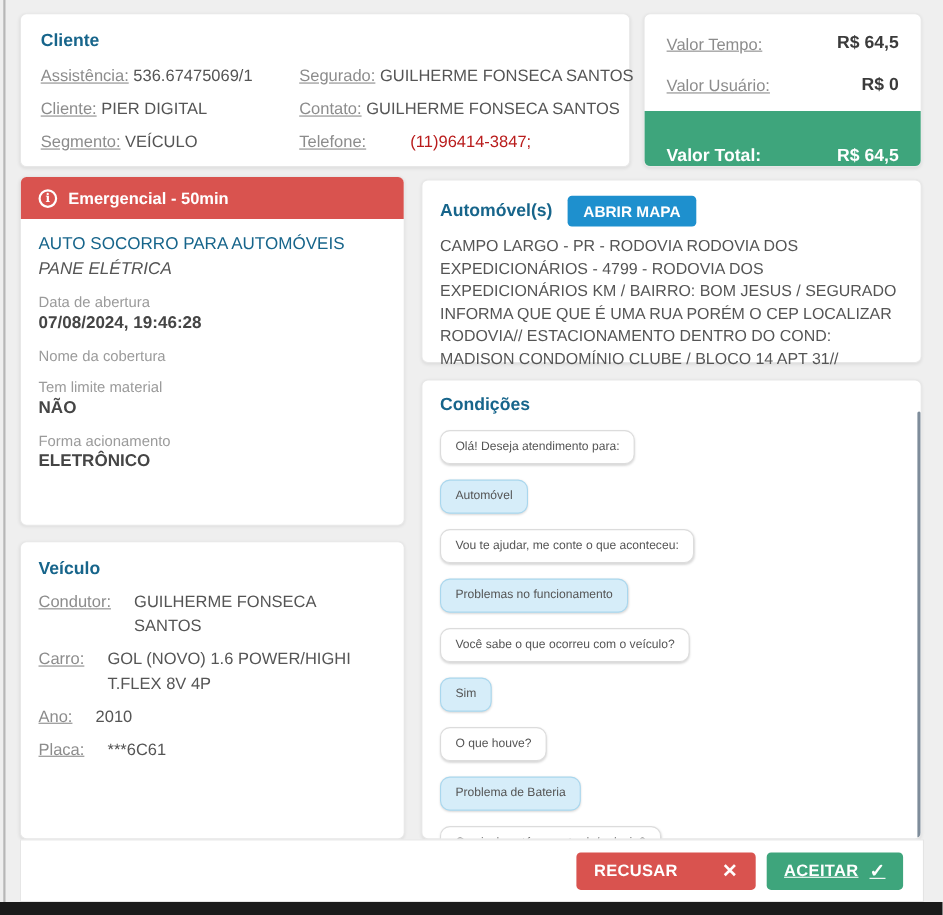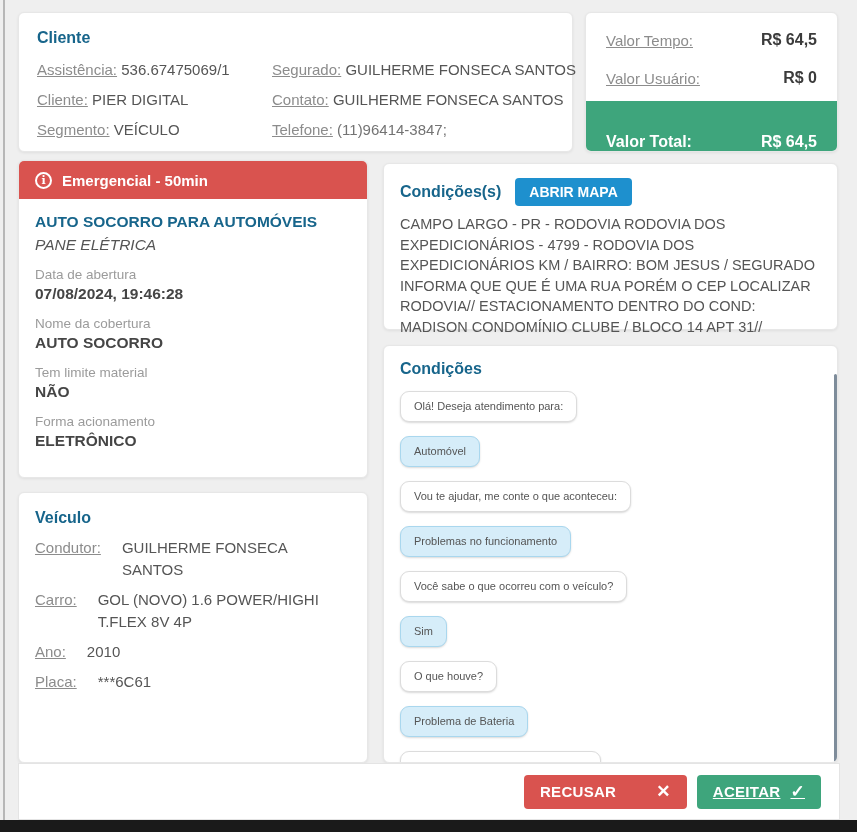--- a/index.html
+++ b/index.html
@@ -23,21 +23,21 @@
 
   
   .card-cliente { left:18px; top:12px; width:555px; height:140px; padding:16px 18px 0 18px; }
   .card-cliente .card-title { margin-bottom:8px; }
   .cliente-cols { display:flex; }
   .cliente-col1 { width:235px; flex:none; }
   .cliente-col2 { flex:1; }
   .field-line { line-height:30px; font-size:15px; white-space:nowrap; }
   .f-label { color:#8c8c8c;text-decoration:underline; }
   .f-value { color:#555; }
-  .phone-link { color:#737373; cursor:pointer; }
+  .phone-link { color:#b91c1c; cursor:pointer;margin-left:36px; }
 
   
   .card-valor { left:585px; top:12px; width:253px; height:140px; padding-top:18px; }
   .valor-row { display:flex; justify-content:space-between; align-items:center; padding:0 20px; margin-bottom:20px; }
   .valor-row .f-label { font-size:15px; }
   .valor-row .v-val { font-size:16px; font-weight:bold; color:#3b3b3b; }
   .valor-total {
     position:absolute; left:0; right:0; bottom:0; height:50px;
     background:#3EA57C; border-radius:0 0 5px 5px;
     display:flex; justify-content:space-between; align-items:flex-end;
@@ -50,21 +50,21 @@
     height:38px; background:#D9534F; border-radius:5px 5px 0 0;
     display:flex; align-items:center; gap:10px; padding:0 16px;
     color:#fff; font-weight:bold; font-size:15px;
   }
   .info-icon {
     width:17px; height:17px; border:2px solid #fff; border-radius:50%;
     display:inline-flex; align-items:center; justify-content:center;
     font-size:11px; font-weight:bold; font-family:"DejaVu Serif", serif; flex:none;
   }
   .service-body { padding:14px 16px; }
-  .service-name { color:#17658B; font-weight:bold; font-size:15.5px; }
+  .service-name { color:#17658B; font-weight:normal; font-size:15.5px; }
   .service-problem { color:#555; font-size:15.5px; margin-top:5px;font-style:italic; }
   .detail-group { margin-top:13px; }
   .d-label { color:#9b9b9b; font-size:13.5px; }
   .d-value { color:#454545; font-weight:bold; font-size:15.5px; margin-top:3px; }
 
   
   .card-vehicle { left:18px; top:492px; width:350px; height:271px; padding:16px; }
   .card-vehicle .card-title { margin-bottom:10px; }
   .v-row { display:flex; font-size:15px; line-height:22px; margin-bottom:8px; }
   .v-row .f-label { white-space:nowrap; margin-right:21px; }
@@ -176,21 +176,20 @@
   </div>
   <div class="service-body">
     <div class="service-name">AUTO SOCORRO PARA AUTOMÓVEIS</div>
     <div class="service-problem">PANE ELÉTRICA</div>
     <div class="detail-group">
       <div class="d-label">Data de abertura</div>
       <div class="d-value">07/08/2024, 19:46:28</div>
     </div>
     <div class="detail-group">
       <div class="d-label">Nome da cobertura</div>
-      <div class="d-value">AUTO SOCORRO</div>
     </div>
     <div class="detail-group">
       <div class="d-label">Tem limite material</div>
       <div class="d-value">NÃO</div>
     </div>
     <div class="detail-group">
       <div class="d-label">Forma acionamento</div>
       <div class="d-value">ELETRÔNICO</div>
     </div>
   </div>
@@ -211,21 +210,21 @@
     <span class="f-value">2010</span>
   </div>
   <div class="v-row">
     <span class="f-label">Placa:</span>
     <span class="f-value">***6C61</span>
   </div>
 </div>
 
 <div class="card card-address">
   <div class="address-head">
-    <span class="card-title">Condições(s)</span>
+    <span class="card-title">Automóvel(s)</span>
     <button class="map-btn">ABRIR MAPA</button>
   </div>
   <div class="address-text">CAMPO LARGO - PR - RODOVIA RODOVIA DOS EXPEDICIONÁRIOS - 4799 - RODOVIA DOS EXPEDICIONÁRIOS KM / BAIRRO: BOM JESUS / SEGURADO INFORMA QUE QUE É UMA RUA PORÉM O CEP LOCALIZAR RODOVIA// ESTACIONAMENTO DENTRO DO COND: MADISON CONDOMÍNIO CLUBE / BLOCO 14 APT 31//</div>
 </div>
 
 <div class="card card-conditions">
   <div class="card-title">Condições</div>
   <div class="bubble question">Olá! Deseja atendimento para:</div>
   <div class="bubble answer">Automóvel</div>
   <div class="bubble question">Vou te ajudar, me conte o que aconteceu:</div>

